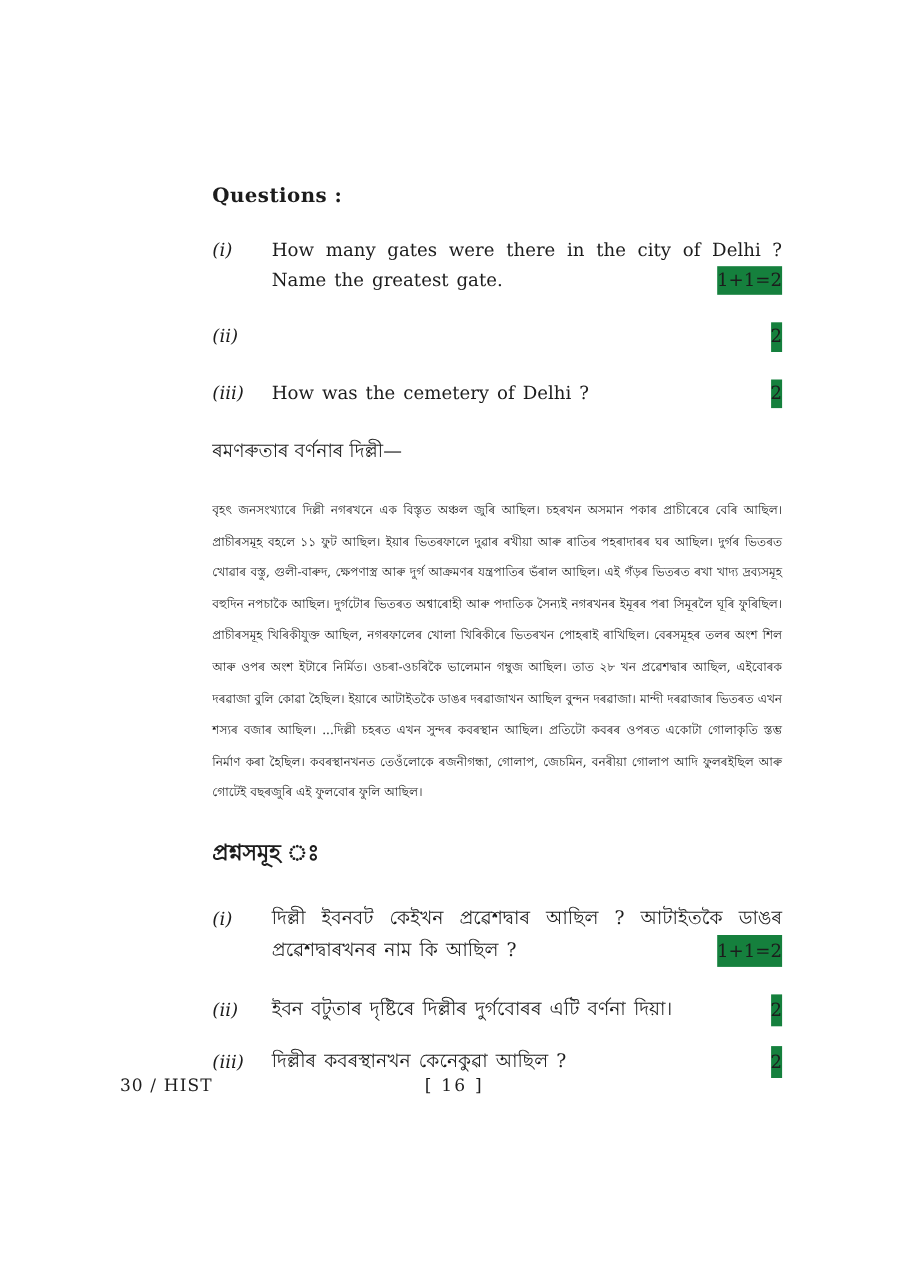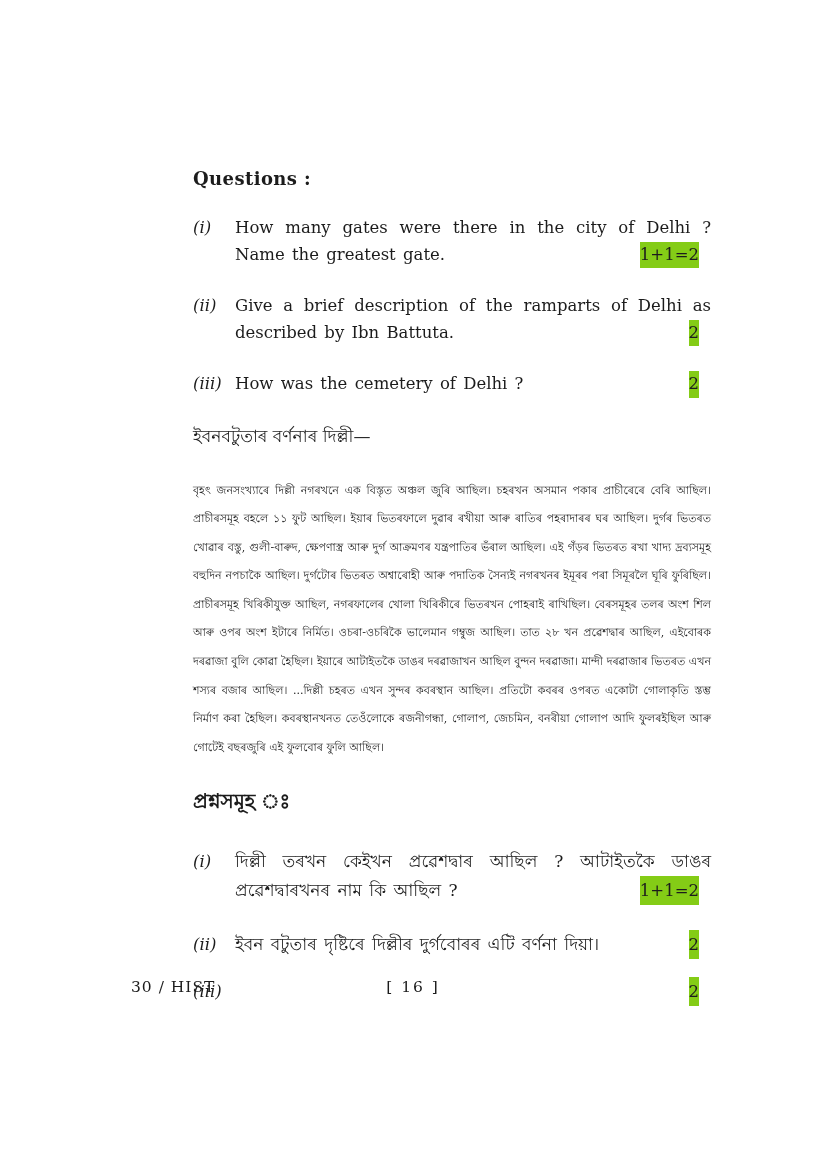--- a/index.html
+++ b/index.html
@@ -40,28 +40,29 @@
     font-size: 16.5px;
     line-height: 26.5px;
   }
   .q-body {
     flex: 1;
     position: relative;
     font-size: 16.5px;
     line-height: 26.5px;
     text-align: justify;
     word-spacing: 2px;
+    margin-left: 12px;
   }
   .q-marks {
     position: absolute;
-    right: 12px;
+    right: 0;
     bottom: 0;
     font-style: normal;
     font-size: 16.5px;
-    background: #84cc16;
+    background: #15803d;
   }
   .as-heading {
     font-size: 17px;
     margin: 6px 0 26px 0;
     font-weight: normal;
   }
   .as-para {
     font-size: 11px;
     line-height: 28.6px;
     text-align: justify;
@@ -71,21 +72,21 @@
     font-size: 20px;
     font-weight: bold;
     margin-bottom: 28px;
   }
   .as .q-marker { font-size: 16.5px; line-height: 29px; }
   .as .q-body  { font-size: 17px;   line-height: 29px; }
   .as .q-marks { font-size: 16.5px; }
   .q-row.tight { margin-bottom: 18px; }
   .footer-left {
     position: absolute;
-    left: 131px;
+    left: 109px;
     top: 978px;
     font-size: 15.5px;
     letter-spacing: 1px;
   }
   .footer-center {
     position: absolute;
     left: 50%;
     transform: translateX(-50%);
     top: 978px;
     font-size: 15.5px;
@@ -104,59 +105,59 @@
       <span class="q-marker">(i)</span>
       <div class="q-body">
         <span>How many gates were there in the city of Delhi ? Name the greatest gate.</span>
         <span class="q-marks">1+1=2</span>
       </div>
     </div>
 
     <div class="q-row">
       <span class="q-marker">(ii)</span>
       <div class="q-body">
-        <span>Give a brief description of the ramparts of Delhi as described by Ibn Battuta.</span>
         <span class="q-marks">2</span>
       </div>
     </div>
 
     <div class="q-row">
       <span class="q-marker">(iii)</span>
       <div class="q-body">
         <span>How was the cemetery of Delhi ?</span>
         <span class="q-marks">2</span>
       </div>
     </div>
 
     <div class="as">
-      <div class="as-heading">ইবনবটুতাৰ বৰ্ণনাৰ দিল্লী—</div>
+      <div class="as-heading">ৰমণৰুতাৰ বৰ্ণনাৰ দিল্লী—</div>
 
       <div class="as-para">বৃহৎ জনসংখ্যাৰে দিল্লী নগৰখনে এক বিস্তৃত অঞ্চল জুৰি আছিল। চহৰখন অসমান পকাৰ প্ৰাচীৰেৰে বেৰি আছিল। প্ৰাচীৰসমূহ বহলে ১১ ফুট আছিল। ইয়াৰ ভিতৰফালে দুৱাৰ ৰখীয়া আৰু ৰাতিৰ পহৰাদাৰৰ ঘৰ আছিল। দুৰ্গৰ ভিতৰত খোৱাৰ বস্তু, গুলী-বাৰুদ, ক্ষেপণাস্ত্ৰ আৰু দুৰ্গ আক্ৰমণৰ যন্ত্ৰপাতিৰ ভঁৰাল আছিল। এই গঁড়ৰ ভিতৰত ৰখা খাদ্য দ্ৰব্যসমূহ বহুদিন নপচাকৈ আছিল। দুৰ্গটোৰ ভিতৰত অশ্বাৰোহী আৰু পদাতিক সৈন্যই নগৰখনৰ ইমূৰৰ পৰা সিমূৰলৈ ঘূৰি ফুৰিছিল। প্ৰাচীৰসমূহ খিৰিকীযুক্ত আছিল, নগৰফালেৰ খোলা খিৰিকীৰে ভিতৰখন পোহৰাই ৰাখিছিল। বেৰসমূহৰ তলৰ অংশ শিল আৰু ওপৰ অংশ ইটাৰে নিৰ্মিত। ওচৰা-ওচৰিকৈ ভালেমান গম্বুজ আছিল। তাত ২৮ খন প্ৰৱেশদ্বাৰ আছিল, এইবোৰক দৰৱাজা বুলি কোৱা হৈছিল। ইয়াৰে আটাইতকৈ ডাঙৰ দৰৱাজাখন আছিল বুন্দন দৰৱাজা। মান্দী দৰৱাজাৰ ভিতৰত এখন শস্যৰ বজাৰ আছিল। ...দিল্লী চহৰত এখন সুন্দৰ কবৰস্থান আছিল। প্ৰতিটো কবৰৰ ওপৰত একোটা গোলাকৃতি স্তম্ভ নিৰ্মাণ কৰা হৈছিল। কবৰস্থানখনত তেওঁলোকে ৰজনীগন্ধা, গোলাপ, জেচমিন, বনৰীয়া গোলাপ আদি ফুলৰইছিল আৰু গোটেই বছৰজুৰি এই ফুলবোৰ ফুলি আছিল।</div>
 
       <div class="as-qheading">প্ৰশ্নসমূহ ঃ</div>
 
       <div class="q-row">
         <span class="q-marker">(i)</span>
         <div class="q-body">
-          <span>দিল্লী তৰখন কেইখন প্ৰৱেশদ্বাৰ আছিল ? আটাইতকৈ ডাঙৰ প্ৰৱেশদ্বাৰখনৰ নাম কি আছিল ?</span>
+          <span>দিল্লী ইবনবট কেইখন প্ৰৱেশদ্বাৰ আছিল ? আটাইতকৈ ডাঙৰ প্ৰৱেশদ্বাৰখনৰ নাম কি আছিল ?</span>
           <span class="q-marks">1+1=2</span>
         </div>
       </div>
 
       <div class="q-row tight">
         <span class="q-marker">(ii)</span>
         <div class="q-body">
           <span>ইবন বটুতাৰ দৃষ্টিৰে দিল্লীৰ দুৰ্গবোৰৰ এটি বৰ্ণনা দিয়া।</span>
           <span class="q-marks">2</span>
         </div>
       </div>
 
       <div class="q-row tight">
         <span class="q-marker">(iii)</span>
         <div class="q-body">
+          <span>দিল্লীৰ কবৰস্থানখন কেনেকুৱা আছিল ?</span>
           <span class="q-marks">2</span>
         </div>
       </div>
     </div>
 
   </div>
 
   <div class="footer-left">30 / HIST</div>
   <div class="footer-center">[ 16 ]</div>
 </div>

